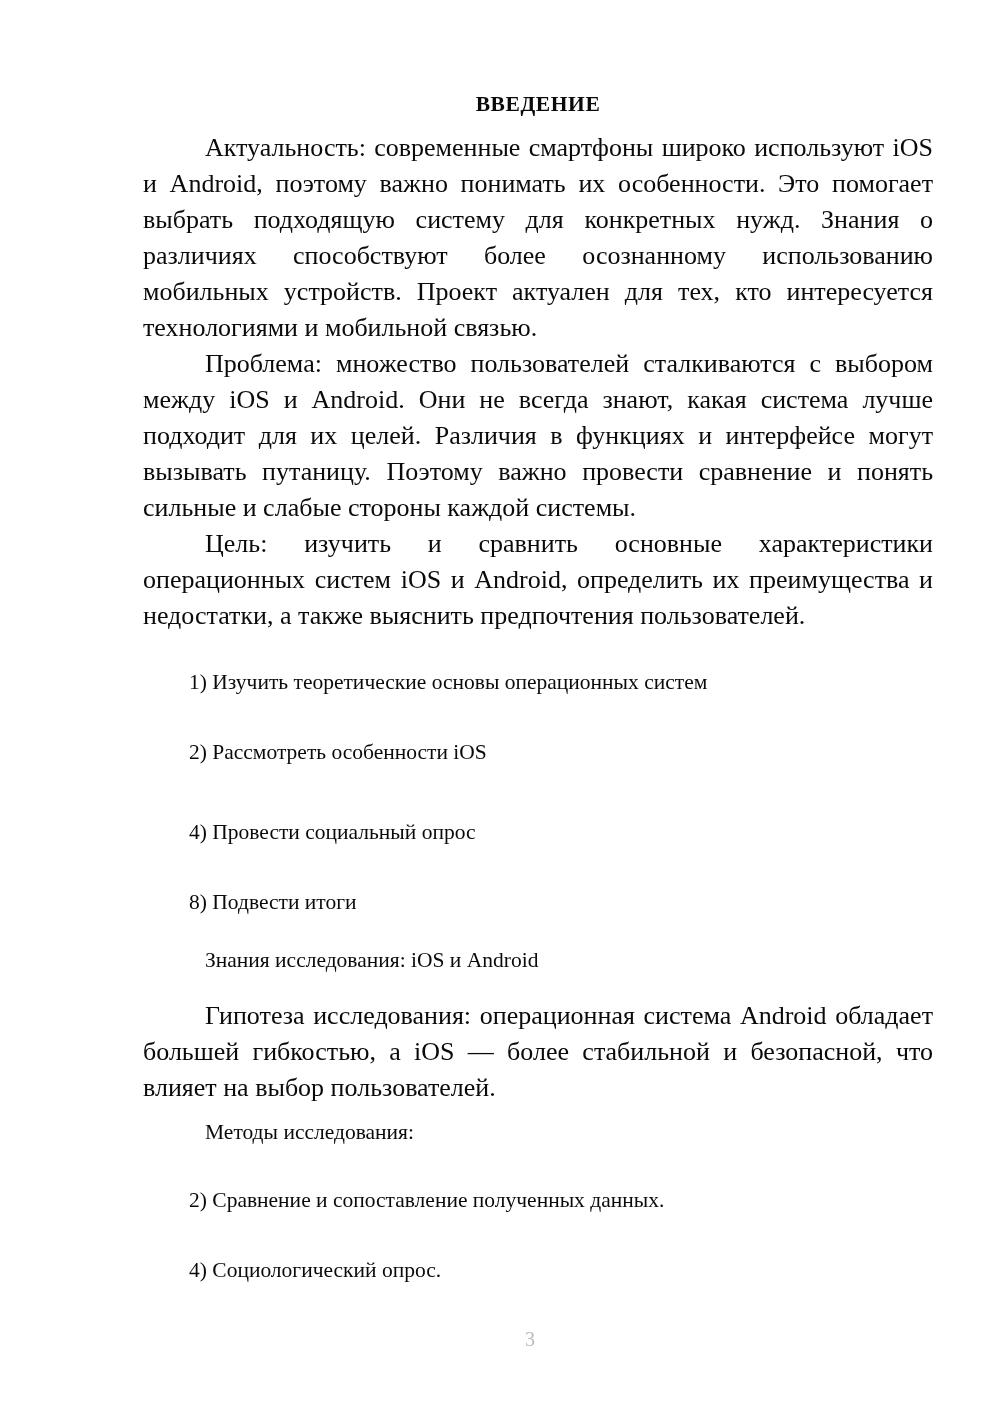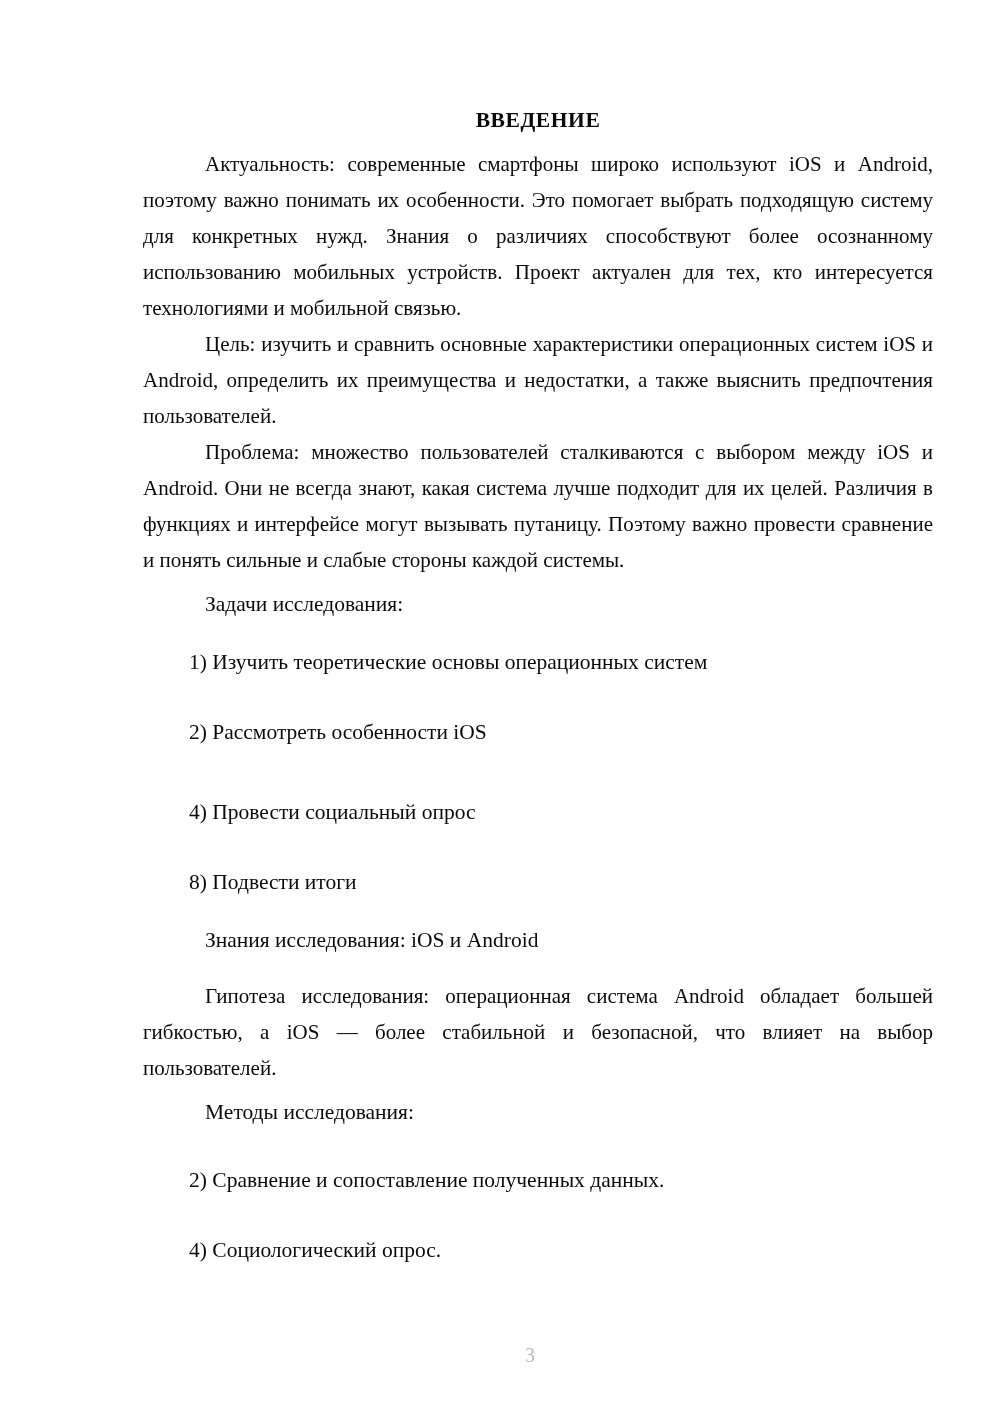--- a/index.html
+++ b/index.html
@@ -14,21 +14,21 @@
     position: relative;
     overflow: hidden;
     font-family: "Liberation Serif", "DejaVu Serif", serif;
     color: #0a0a0a;
     -webkit-font-smoothing: antialiased;
   }
 
   .page {
     position: absolute;
     left: 0;
-    top: 16px;
+    top: 0;
     width: 1000px;
     height: 1098px;
     background: #ffffff;
   }
 
   .content {
     position: absolute;
     left: 143px;
     top: 88px;
     width: 790px;
@@ -37,21 +37,21 @@
   .doc-title {
     font-size: 21.5px;
     font-weight: bold;
     text-align: center;
     letter-spacing: 0.6px;
     line-height: 32px;
     margin: 0 0 10px 0;
   }
 
   .para {
-    font-size: 21px;
+    font-size: 26px;
     line-height: 36px;
     text-align: justify;
     text-justify: inter-word;
     margin: 0;
     text-indent: 62px;
     hyphens: none;
   }
 
   
   .line-indent {
@@ -91,27 +91,26 @@
 <body>
 
 <div class="page">
 
   <div class="content">
 
     <h1 class="doc-title">ВВЕДЕНИЕ</h1>
 
     <p class="para">Актуальность: современные смартфоны широко используют iOS и Android, поэтому важно понимать их особенности. Это помогает выбрать подходящую систему для конкретных нужд. Знания о различиях способствуют более осознанному использованию мобильных устройств. Проект актуален для тех, кто интересуется технологиями и мобильной связью.</p>
 
+    <p class="para">Проблема: множество пользователей сталкиваются с выбором между iOS и Android. Они не всегда знают, какая система лучше подходит для их целей. Различия в функциях и интерфейсе могут вызывать путаницу. Поэтому важно провести сравнение и понять сильные и слабые стороны каждой системы.</p>
+
     <p class="para">Цель: изучить и сравнить основные характеристики операционных систем iOS и Android, определить их преимущества и недостатки, а также выяснить предпочтения пользователей.</p>
-
-    <p class="para">Проблема: множество пользователей сталкиваются с выбором между iOS и Android. Они не всегда знают, какая система лучше подходит для их целей. Различия в функциях и интерфейсе могут вызывать путаницу. Поэтому важно провести сравнение и понять сильные и слабые стороны каждой системы.</p>
 
     <div class="gap-xs"></div>
 
-    <p class="line-indent">Задачи исследования:</p>
 
     <div class="gap-sm"></div>
 
     <p class="list-item">1) Изучить теоретические основы операционных систем</p>
 
     <div class="gap-sm"></div>
 
     <p class="list-item">2) Рассмотреть особенности iOS</p>
 
     <div class="gap-sm"></div>

